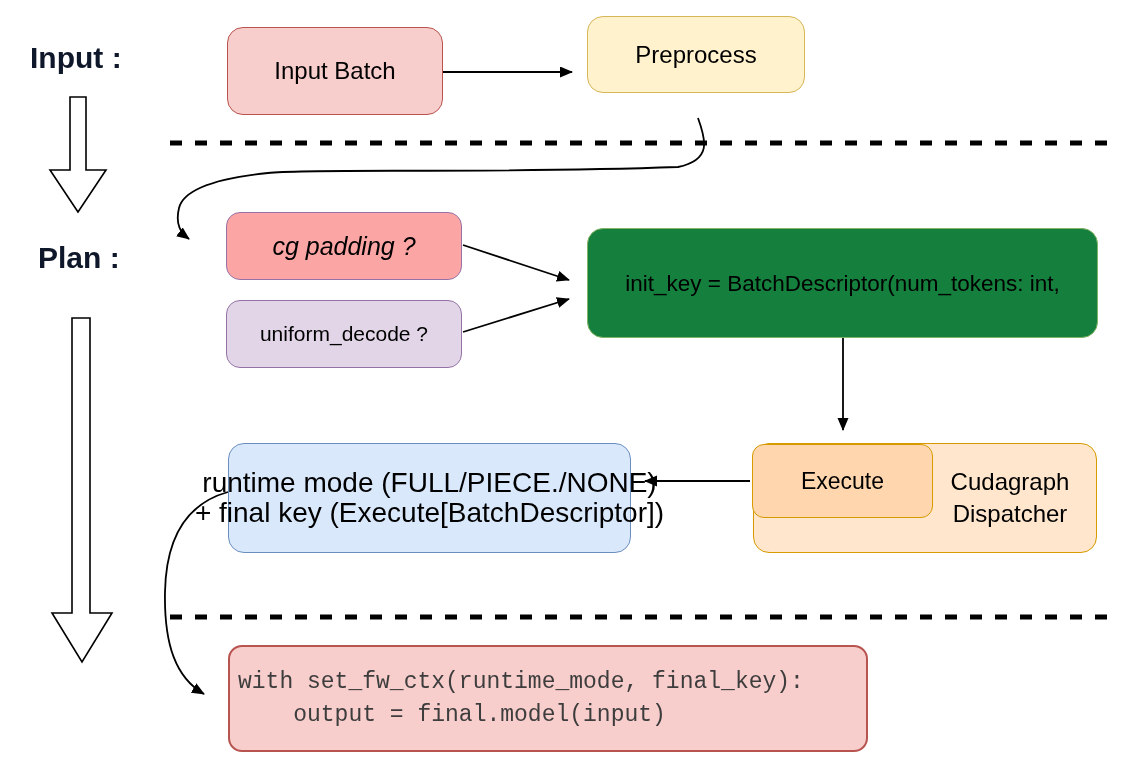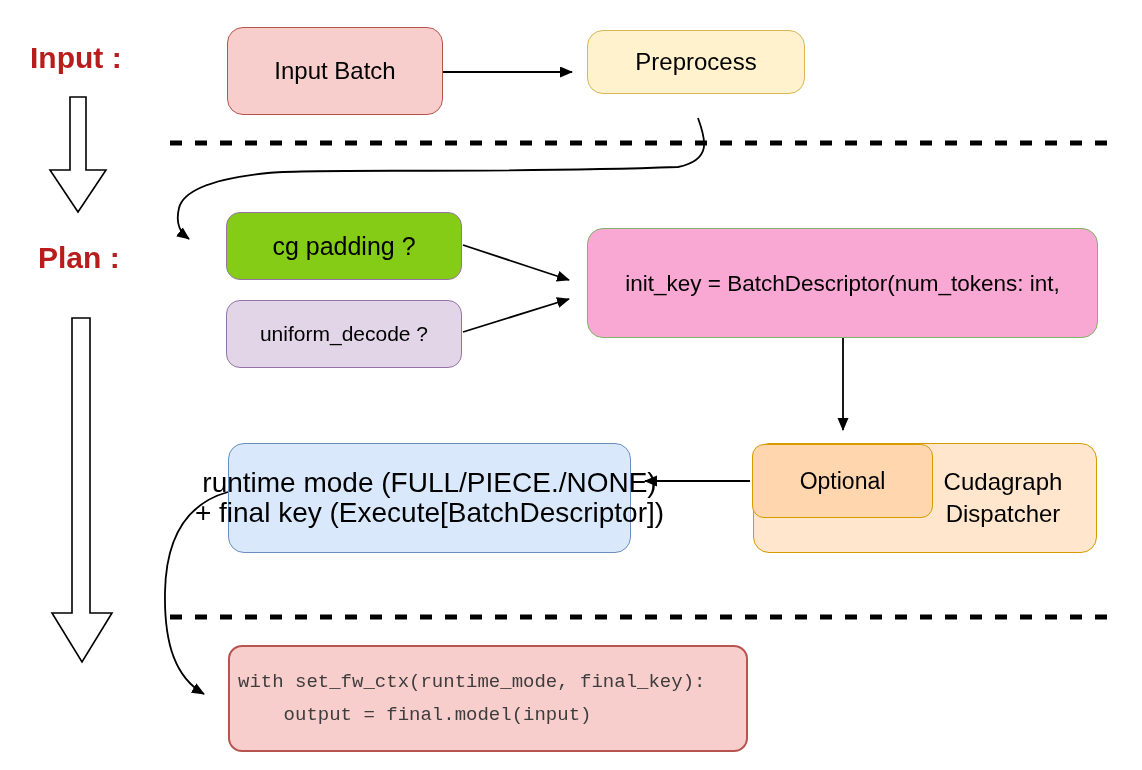--- a/index.html
+++ b/index.html
@@ -37,50 +37,50 @@
   .hollow-arrow {
     fill: #ffffff;
     stroke: #000000;
     stroke-width: 1.6;
     stroke-linejoin: miter;
   }
   .stage-label {
     position: absolute;
     font-weight: bold;
     font-size: 30px;
-    color: #b91c1c;
+    color: #0f172a;
     line-height: 32px;
     white-space: nowrap;
   }
   .node {
     position: absolute;
     box-sizing: border-box;
     border: 1.6px solid #666;
     border-radius: 16px;
     display: flex;
     flex-direction: column;
     align-items: center;
     justify-content: center;
     text-align: center;
     color: #000000;
   }
   .node .line { white-space: nowrap; }
   .node-input-batch   { left:227px; top:27px;  width:216px; height:88px;  font-size:24px; }
-  .node-preprocess    { left:587px; top:30px;  width:218px; height:64px;  font-size:24px; }
+  .node-preprocess    { left:587px; top:16px;  width:218px; height:77px;  font-size:24px; }
   .node-cg-padding    { left:226px; top:212px; width:236px; height:68px;  font-size:25px; border-radius:14px; }
   .node-uniform-decode{ left:226px; top:300px; width:236px; height:68px;  font-size:21px; border-radius:14px; }
   .node-init-key      { left:587px; top:228px; width:511px; height:110px; font-size:22.5px; line-height:31px; }
   .node-cuda-container{ left:753px; top:443px; width:344px; height:110px; font-size:24px; line-height:32px;
-                        align-items:flex-end; padding-right:13px; }
+                        align-items:flex-end; padding-right:6px; }
   .node-cuda-container .wrap { width:160px; text-align:center; }
   .node-dispatch      { left:752px; top:444px; width:181px; height:74px;  font-size:23px; border-radius:12px; z-index:3; }
   .node-runtime-mode  { left:228px; top:443px; width:403px; height:110px; font-size:28px; line-height:30px; }
-  .node-execute-code  { left:228px; top:645px; width:520px; height:107px; border-radius:14px;
+  .node-execute-code  { left:228px; top:645px; width:640px; height:107px; border-radius:14px;
                         border-width:2.2px; align-items:flex-start; padding-left:8px;
-                        font-family:"Liberation Mono", monospace; font-size:19px; line-height:33px;
+                        font-family:"Liberation Mono", monospace; font-size:23px; line-height:33px;
                         color:#3d3d3d; z-index:2; }
   .node-execute-code .line { white-space: pre; }
   .node { z-index: 2; }
 </style>
 </head>
 <body>
 
 <div class="canvas">
 
   <svg class="wires" viewBox="0 0 1142 770" xmlns="http://www.w3.org/2000/svg">
@@ -109,38 +109,38 @@
   <div class="stage-label" style="left:38px; top:242px;">Plan :</div>
 
   <div class="node node-input-batch" style="background: rgb(248, 206, 204); border-color: rgb(184, 84, 80);">
     <span class="line">Input Batch</span>
   </div>
 
   <div class="node node-preprocess" style="background: rgb(255, 242, 204); border-color: rgb(214, 182, 86);">
     <span class="line">Preprocess</span>
   </div>
 
-  <div class="node node-cg-padding" style="background: #84cc16; border-color: rgb(150, 115, 166);">
+  <div class="node node-cg-padding" style="background: #fca5a5; border-color: rgb(150, 115, 166); font-style: italic;">
     <span class="line">cg padding ?</span>
   </div>
 
   <div class="node node-uniform-decode" style="background: rgb(225, 213, 231); border-color: rgb(150, 115, 166);">
     <span class="line">uniform_decode ?</span>
   </div>
 
-  <div class="node node-init-key" style="background: #f9a8d4; border-color: rgb(130, 179, 102);">
+  <div class="node node-init-key" style="background: #15803d; border-color: rgb(130, 179, 102);">
     <span class="line">init_key = BatchDescriptor(num_tokens: int,</span>
   </div>
 
   <div class="node node-cuda-container" style="background: rgb(255, 230, 204); border-color: rgb(215, 155, 0);">
     <span class="wrap">Cudagraph Dispatcher</span>
   </div>
 
   <div class="node node-dispatch" style="background: rgb(255, 214, 173); border-color: rgb(215, 155, 0);">
-    <span class="line">Optional</span>
+    <span class="line">Execute</span>
   </div>
 
   <div class="node node-runtime-mode" style="background: rgb(218, 232, 252); border-color: rgb(108, 142, 191);">
     <span class="line">runtime mode (FULL/PIECE./NONE)</span>
     <span class="line">+ final key (Execute[BatchDescriptor])</span>
   </div>
 
   <div class="node node-execute-code" style="background: rgb(248, 206, 204); border-color: rgb(184, 84, 80);">
     <span class="line">with set_fw_ctx(runtime_mode, final_key):</span>
     <span class="line">    output = final.model(input)</span>

